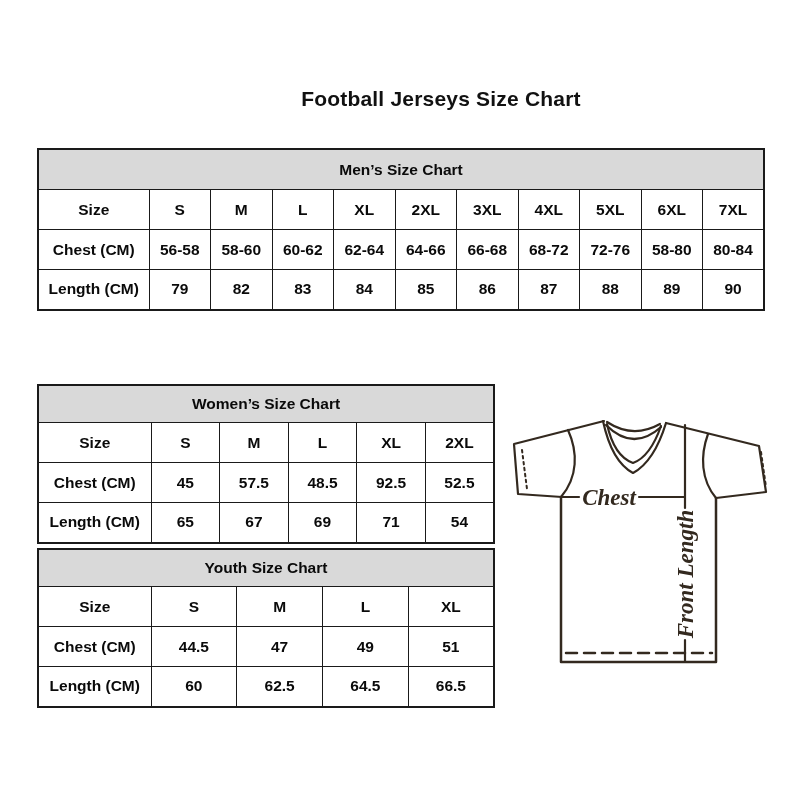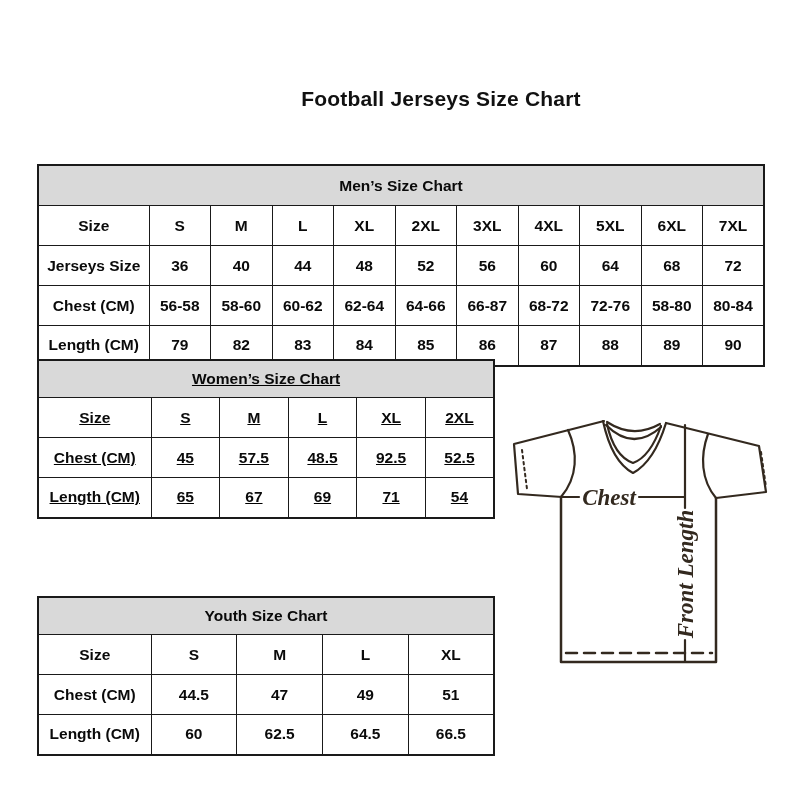--- a/index.html
+++ b/index.html
@@ -16,24 +16,24 @@
     position:absolute;border-collapse:collapse;table-layout:fixed;
     border:2px solid #1a1a1a;background:#fff;
   }
   table.size-table td{
     border:1px solid #1a1a1a;text-align:center;vertical-align:middle;
     font-weight:bold;font-size:15.5px;padding:0;overflow:hidden;color:#0a0a0a;
   }
   td.table-header{
     background:#d9d9d9;font-size:17.5px;height:39px;
   }
-  #men-table{left:37px;top:164px;width:726px;padding-left:20px;}
+  #men-table{left:37px;top:148px;width:726px;padding-left:20px;}
   #men-table tbody tr{height:40px;}
-  #women-table{left:37px;top:359px;width:456px;text-decoration:underline;}
-  #youth-table{left:37px;top:548px;width:456px;margin-top:48px;}
+  #women-table{left:37px;top:384px;width:456px;}
+  #youth-table{left:37px;top:548px;width:456px;}
   #women-table td.table-header,#youth-table td.table-header{height:36px;}
   #women-table tbody tr,#youth-table tbody tr{height:40px;}
   #jersey-svg{position:absolute;left:500px;top:400px;}
   .jersey-label{
     font-family:"Liberation Serif","DejaVu Serif",serif;
     font-weight:bold;font-style:italic;font-size:23px;fill:#33291f;
   }
 </style>
 </head>
 <body>
@@ -67,40 +67,27 @@
         <td>L</td>
         <td>XL</td>
         <td>2XL</td>
         <td>3XL</td>
         <td>4XL</td>
         <td>5XL</td>
         <td>6XL</td>
         <td>7XL</td>
       </tr>
       <tr>
-        <td>Jerseys Size</td>
-        <td>36</td>
-        <td>40</td>
-        <td>44</td>
-        <td>48</td>
-        <td>52</td>
-        <td>56</td>
-        <td>60</td>
-        <td>64</td>
-        <td>68</td>
-        <td>72</td>
-      </tr>
-      <tr>
         <td>Chest (CM)</td>
         <td>56-58</td>
         <td>58-60</td>
         <td>60-62</td>
         <td>62-64</td>
         <td>64-66</td>
-        <td>66-87</td>
+        <td>66-68</td>
         <td>68-72</td>
         <td>72-76</td>
         <td>58-80</td>
         <td>80-84</td>
       </tr>
       <tr>
         <td>Length (CM)</td>
         <td>79</td>
         <td>82</td>
         <td>83</td>

